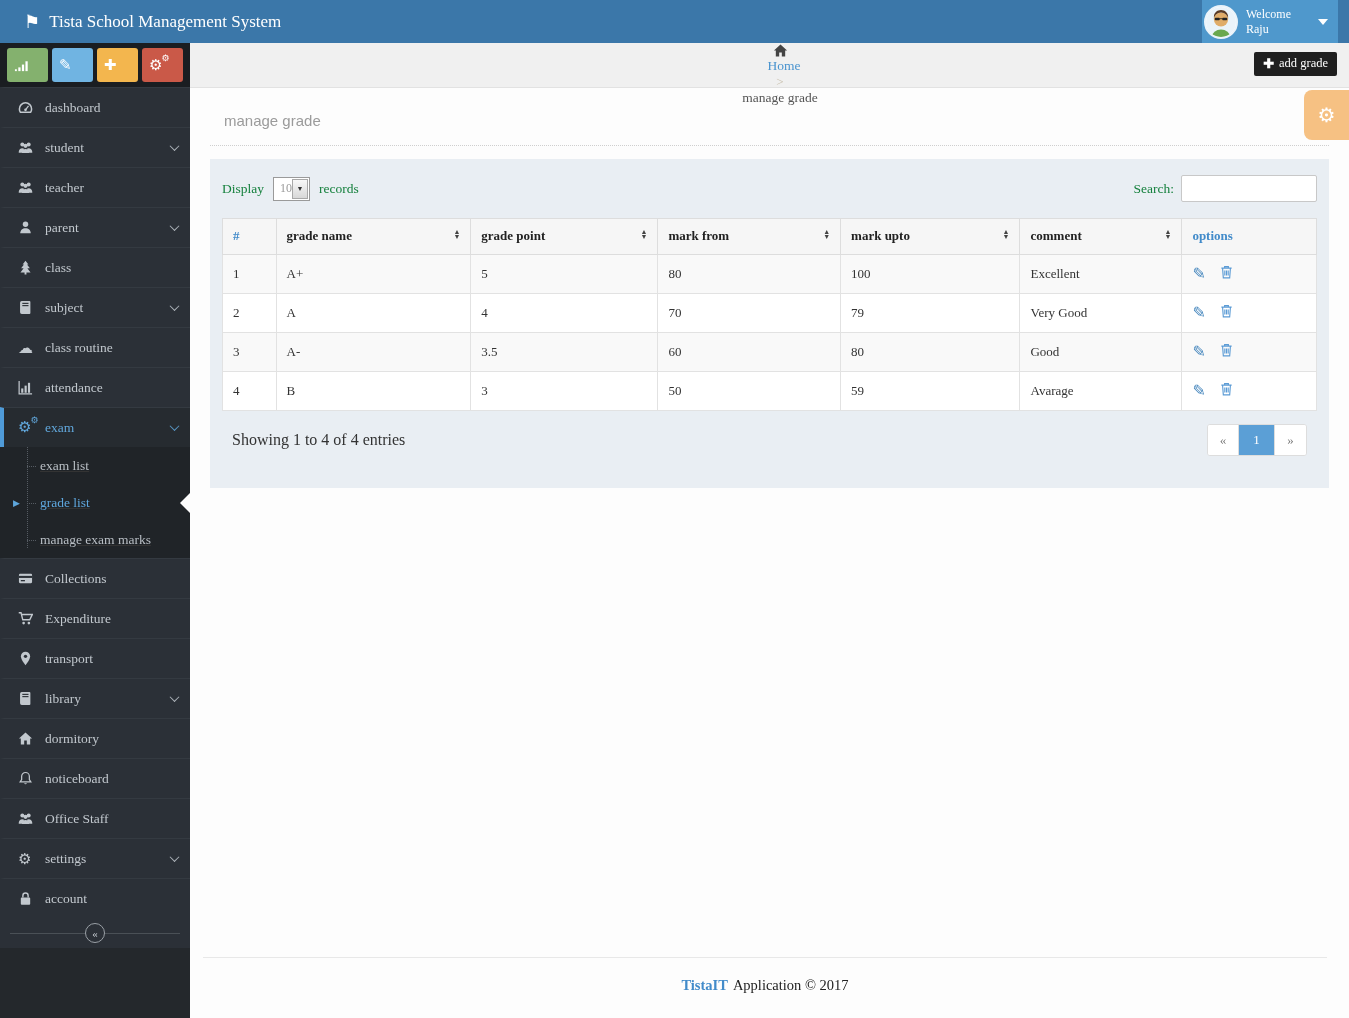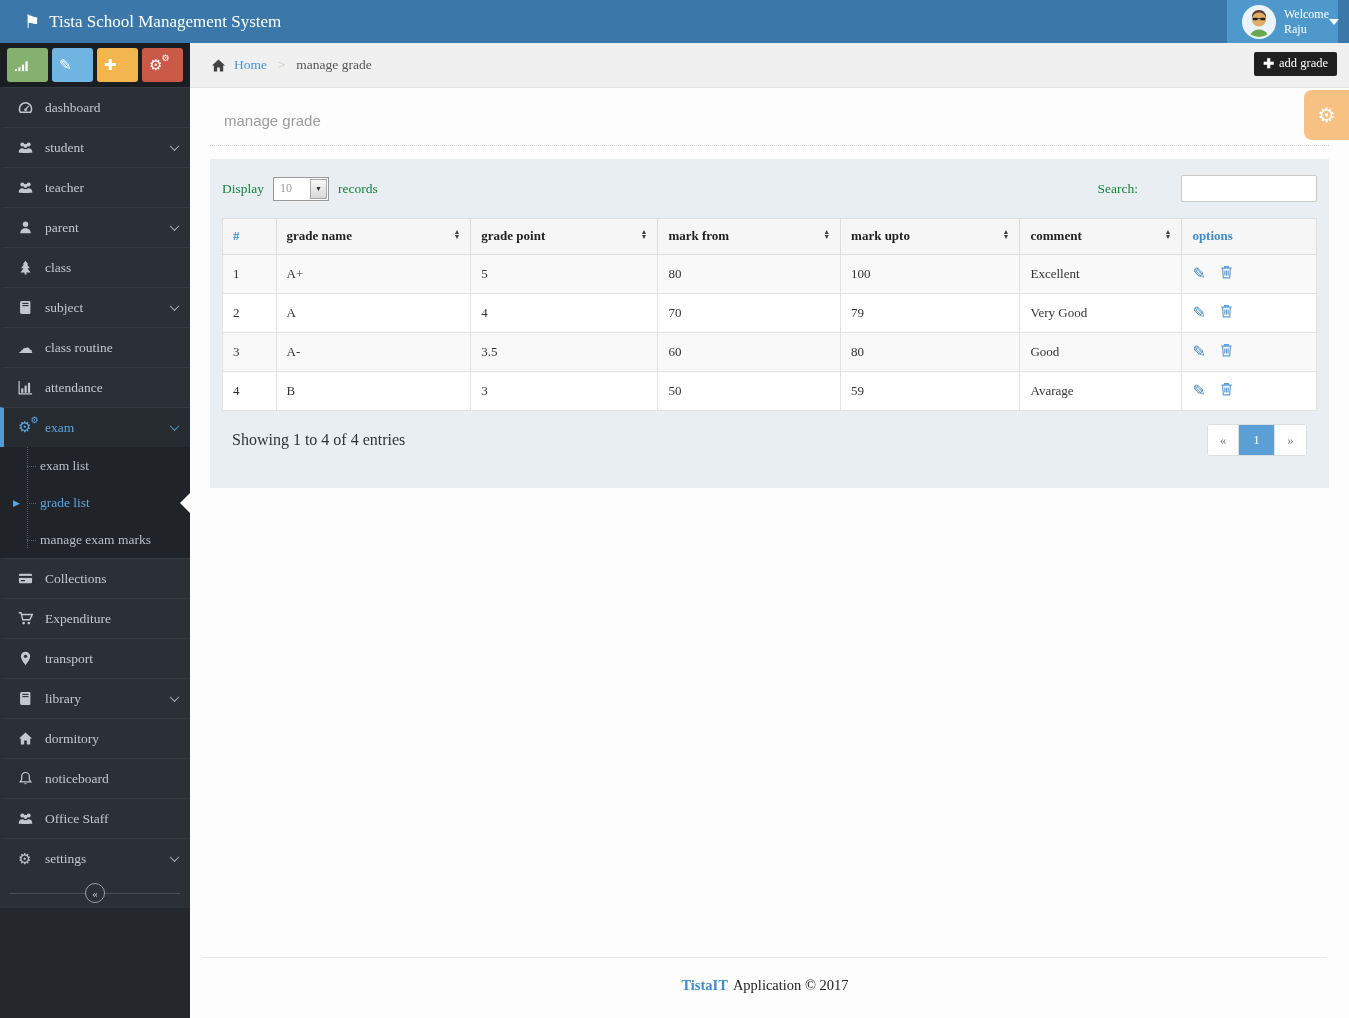--- a/index.html
+++ b/index.html
@@ -3,71 +3,71 @@
 <meta charset="utf-8">
 <style>
   * { box-sizing: border-box; margin: 0; padding: 0; }
   html,body { width:1349px; height:1018px; }
   body { font-family:"Liberation Serif", serif; font-size:13px; color:#333; background:#fff; overflow:hidden; position:relative; }
 
   
   .topbar { position:absolute; top:0; left:0; width:1349px; height:43px; background:#3b77a9; display:flex; align-items:center; }
   .brand { display:flex; align-items:center; gap:9px; padding-left:24px; color:#fff; font-size:17px; }
   .flag { font-size:18px; line-height:1; }
-  .user-box { position:absolute; right:11px; top:0; width:111px; height:43px; background:#4f98cc; display:flex; align-items:center; padding-left:15px; cursor:pointer; }
+  .user-box { position:absolute; right:11px; top:0; width:136px; height:43px; background:#4f98cc; display:flex; align-items:center; padding-left:2px; cursor:pointer; }
   .avatar { width:34px; height:34px; border-radius:50%; overflow:hidden; background:#fff; flex:0 0 34px; border:2px solid #eaf3fa; }
   .avatar svg { display:block; width:100%; height:100%; }
   .welcome { color:#fff; font-size:12px; line-height:1.25; margin-left:8px; }
   .caret { margin-left:auto; margin-right:10px; width:0; height:0; border-left:5px solid transparent; border-right:5px solid transparent; border-top:6px solid #fff; }
 
   
   .sidebar { position:absolute; top:43px; left:0; width:190px; height:975px; background:#2b3037; display:flex; flex-direction:column; }
   .quick { height:44px; background:#1a1d21; display:flex; align-items:center; gap:4px; padding:0 7px; }
   .qbtn { width:41px; height:34px; border-radius:3px; color:#fff; display:flex; align-items:center; justify-content:center; font-size:15px; cursor:pointer; }
   .qbtn svg { width:15px; height:15px; fill:#fff; }
   .menu { }
   .menu-item { height:40px; display:flex; align-items:center; padding:0 12px 0 14px; border-left:4px solid transparent; border-top:1px solid #343a41; color:#c2c8ce; font-size:13.5px; cursor:pointer; }
   .menu-item.active { background:#262b30; border-left-color:#4f9bd8; color:#61a7db; }
   .micon { width:27px; display:inline-flex; align-items:center; font-size:15px; }
   .micon svg { width:15px; height:15px; fill:currentColor; }
   .chev { margin-left:auto; width:7px; height:7px; border-right:1.6px solid currentColor; border-bottom:1.6px solid currentColor; transform:rotate(45deg) translate(-1px,-1px); opacity:.85; }
   .cogwrap { position:relative; display:inline-block; line-height:1; }
   .cog2 { position:absolute; font-size:9px; right:-7px; top:-4px; }
-  .submenu { background:#202428; position:relative; }
+  .submenu { background:#202428; position:relative;text-decoration:underline; }
   .submenu::before { content:""; position:absolute; left:27px; top:0; bottom:10px; border-left:1px dotted #565c63; }
   .sub-item { height:37px; display:flex; align-items:center; padding-left:40px; color:#b9bfc5; font-size:13.5px; position:relative; cursor:pointer; }
   .sub-item::before { content:""; position:absolute; left:27px; top:50%; width:9px; border-top:1px dotted #565c63; }
   .sub-item.active { color:#5ea6dc; }
   .subcaret { position:absolute; left:13px; font-size:9px; color:#5ea6dc; }
   .notch { position:absolute; right:0; top:50%; transform:translateY(-50%); width:0; height:0; border-top:10px solid transparent; border-bottom:10px solid transparent; border-right:10px solid #fdfdfd; }
   .collapse-row { height:30px; display:flex; align-items:center; justify-content:center; position:relative; cursor:pointer; }
   .collapse-row .line { position:absolute; left:10px; right:10px; top:50%; border-top:1px solid #4a5056; }
   .ccirc { width:20px; height:20px; border:1px solid #9aa0a6; border-radius:50%; color:#c2c8ce; background:#2b3037; font-size:11px; display:flex; align-items:center; justify-content:center; z-index:1; }
   .side-fill { flex:1; background:#24282c; }
 
   
   .main { position:absolute; top:43px; left:190px; width:1159px; height:975px; background:#fdfdfd; }
-  .crumbbar { height:45px; background:#f0f0f0; border-bottom:1px solid #e2e2e2; display:flex; align-items:center; padding-left:21px; position:relative; }
+  .crumbbar { height:45px; background:#f0f0f0; border-bottom:1px solid #e2e2e2; display:flex; align-items:center; padding-left:21px; position:relative;flex-direction:column; }
   .crumb-home-icon svg { width:15px; height:15px; fill:#444; display:block; }
   .crumb-link { color:#4a94cf; margin-left:8px; text-decoration:none; font-size:13.5px; }
   .crumb-sep { color:#c9c0ae; margin:0 11px; font-size:13px; }
   .crumb-cur { color:#555; font-size:13.5px; }
   .add-grade { position:absolute; right:12px; top:9px; background:#1f1f1f; color:#fff; border:none; font-family:"Liberation Serif", serif; font-size:12.5px; padding:4px 9px 5px; border-radius:2px; display:flex; align-items:center; gap:5px; cursor:pointer; }
   .add-plus { font-weight:bold; font-size:13px; line-height:1; }
   .fab { position:absolute; top:47px; right:0; width:45px; height:50px; background:#f6c183; border-radius:8px 0 0 8px; color:#fff; font-size:20px; display:flex; align-items:center; justify-content:center; cursor:pointer; z-index:5; }
   .panel-head { padding:24px 0 0 34px; }
   .panel-title { font-family:"Liberation Sans", sans-serif; font-size:15px; color:#9b9b9b; }
   .dotted { margin:15px 20px 0; border-bottom:1px dotted #cfcfcf; }
   .card { margin:13px 20px 0; background:#e9eef3; padding:12px 12px 6px; }
   .controls { display:flex; align-items:center; margin:4px 0 16px; }
   .ctl-label { font-size:13.5px; color:#15803d; }
-  .fake-select { margin:0 9px; width:56px; height:24px; border:1px solid #9a9a9a; background:#fff; display:inline-flex; align-items:center; cursor:pointer; }
+  .fake-select { margin:0 9px; width:37px; height:24px; border:1px solid #9a9a9a; background:#fff; display:inline-flex; align-items:center; cursor:pointer; }
   .sel-val { color:#999; font-size:12px; padding-left:6px; }
   .sel-btn { margin-left:auto; width:17px; height:20px; margin-right:1px; background:linear-gradient(#f8f8f8,#d8d8d8); border:1px solid #a8a8a8; display:flex; align-items:center; justify-content:center; font-size:7px; color:#333; }
-  .searchwrap { margin-left:auto; display:flex; align-items:center;gap:36px; }
+  .searchwrap { margin-left:auto; display:flex; align-items:center; }
   .search-input { width:136px; height:27px; border:1px solid #c8c8c8; border-radius:2px; margin-left:7px; font-family:"Liberation Serif", serif; font-size:13px; padding:0 6px; background:#fff; }
 
   table.grid { width:100%; border-collapse:collapse; background:#fff; font-size:13px; }
   .grid th { background:#f6f6f6; border:1px solid #ddd; padding:9px 10px 10px; text-align:left; font-weight:bold; color:#222; font-size:13px; }
   .grid th.accent { color:#428bca; }
   .grid td { border:1px solid #e2e2e2; padding:9px 10px 10px; color:#333; }
   .grid tbody tr:nth-child(odd) { background:#f9f9f9; }
   .sort { float:right; display:inline-flex; flex-direction:column; line-height:4.5px; font-size:7px; color:#444; margin-top:2px; }
   .opt-cell { display:flex; align-items:center; gap:13px; }
   .edit-btn { color:#4586bd; font-size:16px; line-height:1; cursor:pointer; background:none; border:none; padding:0; }
@@ -307,20 +307,29 @@
               <path d="M15.2 12.6c0-2-1.7-3.7-3.8-3.7-.8 0-1.5.2-2.1.6a4.6 4.6 0 011.6 3.4v.6h4.3z"></path>
               <path d="M4.2 13.5c0-2.1 1.7-3.8 3.8-3.8s3.8 1.7 3.8 3.8v.4H4.2z"></path>
             </svg>
           </span>
           <span>Office Staff</span>
         </div>
         <div class="menu-item">
           <span class="micon">⚙</span>
           <span>settings</span>
           <span class="chev"></span>
+        </div>
+        <div class="menu-item">
+          <span class="micon">
+            <svg viewBox="0 0 16 16">
+              <rect x="3" y="7" width="10" height="7.6" rx="1"></rect>
+              <path d="M5.2 7V5a2.8 2.8 0 015.6 0v2" fill="none" stroke="currentColor" stroke-width="1.5"></path>
+            </svg>
+          </span>
+          <span>account</span>
         </div>
       </nav>
     <div class="collapse-row">
       <span class="line"></span>
       <span class="ccirc">«</span>
     </div>
     <div class="side-fill"></div>
   </aside>
 
   <main class="main">

